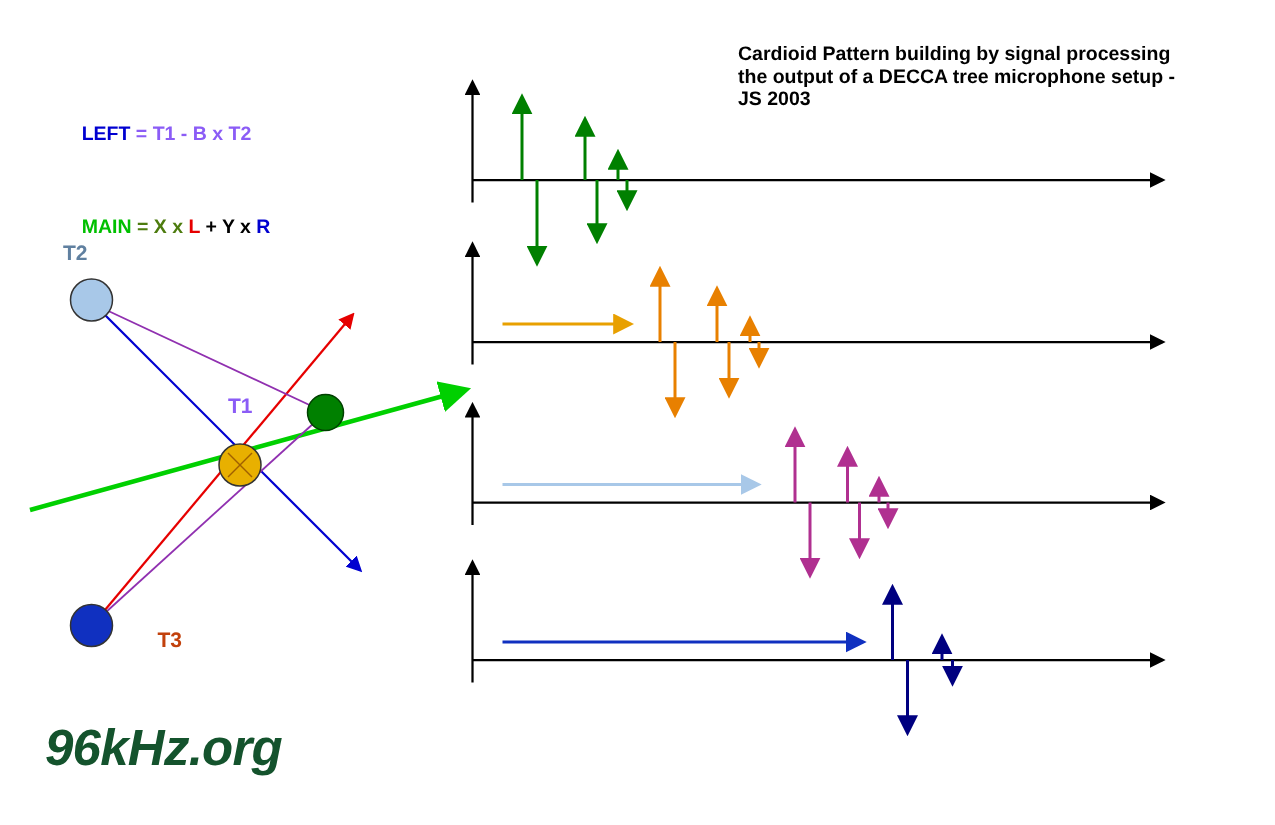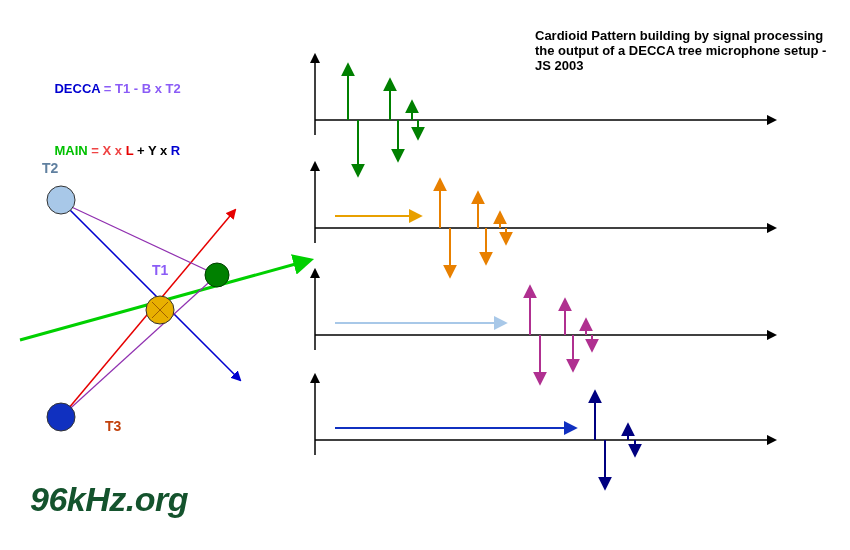--- a/index.html
+++ b/index.html
@@ -22,21 +22,20 @@
   }
   .legend .row { white-space: pre; }
   .title {
     position: absolute;
     left: 492px;
     top: 28px;
     width: 310px;
     font-size: 13px;
     font-weight: bold;
     color: #000;
-    margin-left: 43px;
   }
   .brand {
     position: absolute;
     left: 30px;
     top: 480px;
     font-size: 34px;
     font-style: italic;
     font-weight: bold;
     color: #14532d;
     letter-spacing: -0.5px;
@@ -46,24 +45,24 @@
     position: absolute;
     font-size: 14px;
     font-weight: bold;
   }
 </style>
 </head>
 <body>
 
 <div class="legend">
   <div class="row">
-    <span style="color:#0000d0">DECCA</span><span style="color:#8b5cf6"> = T1 - B x T2</span>
+    <span style="color:#0000d0">LEFT</span><span style="color:#8b5cf6"> = T1 - B x T2</span>
   </div>
   <div class="row">
-    <span style="color:#00c000">MAIN</span><span style="color:#ef4444"> = X x </span><span style="color:#e60000">L</span><span style="color:#000000"> + Y x </span><span style="color:#0000d0">R</span>
+    <span style="color:#00c000">MAIN</span><span style="color:#4d7c0f"> = X x </span><span style="color:#e60000">L</span><span style="color:#000000"> + Y x </span><span style="color:#0000d0">R</span>
   </div>
 </div>
 
 <div class="title">Cardioid Pattern building by signal processing the output of a DECCA tree microphone setup - JS 2003</div>
 <div class="brand">96kHz.org</div>
 
 <div class="mic-label" style="left:42px; top:160px; color:#6080a0">T2</div>
 <div class="mic-label" style="left:152px; top:262px; color:#8b5cf6">T1</div>
 <div class="mic-label" style="left:105px; top:418px; color:#c2410c">T3</div>
 

